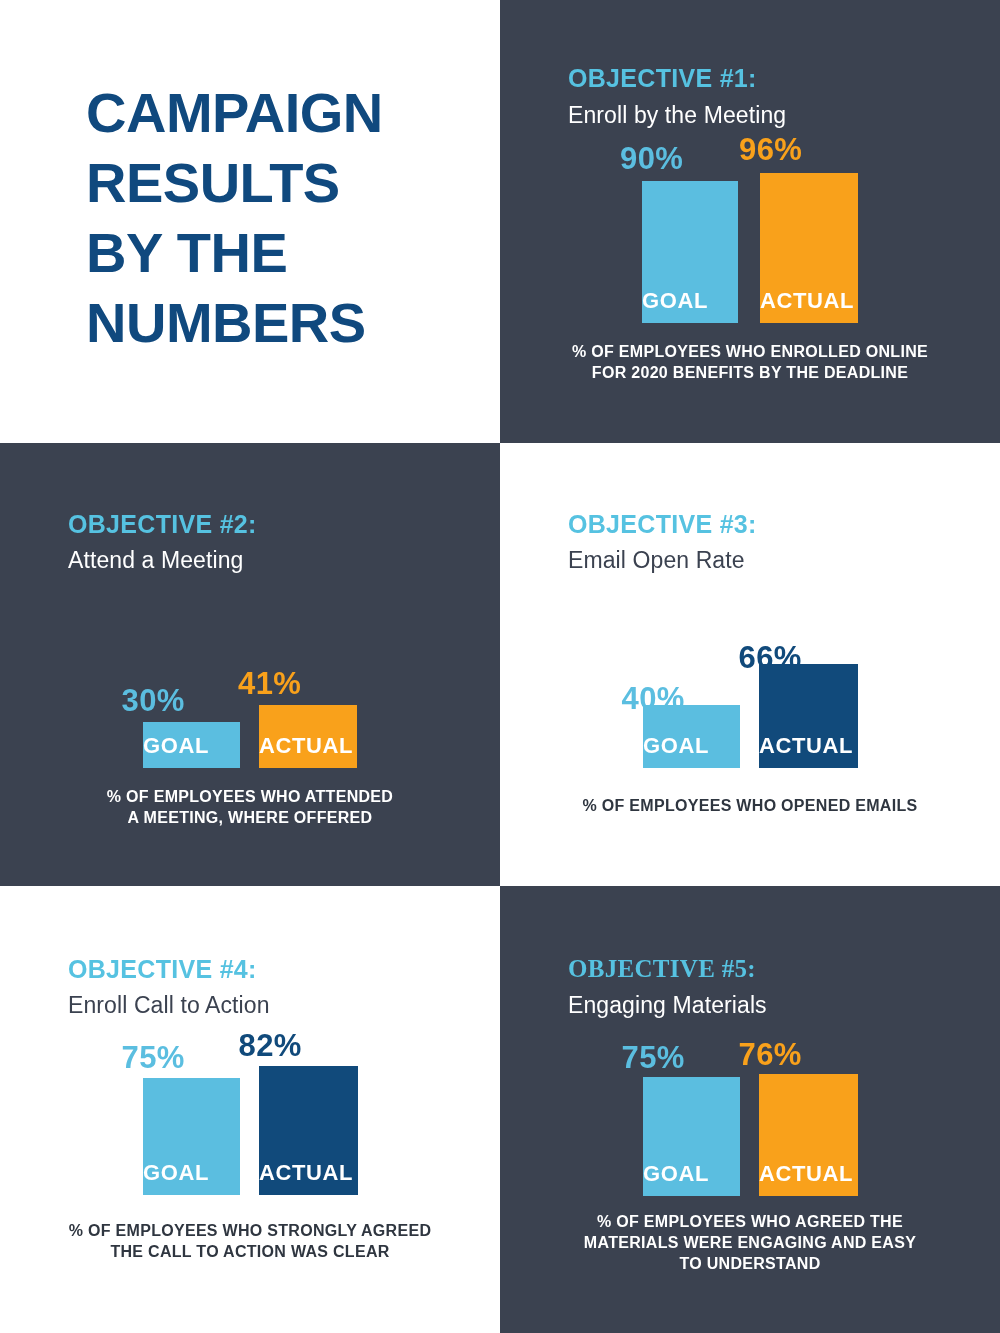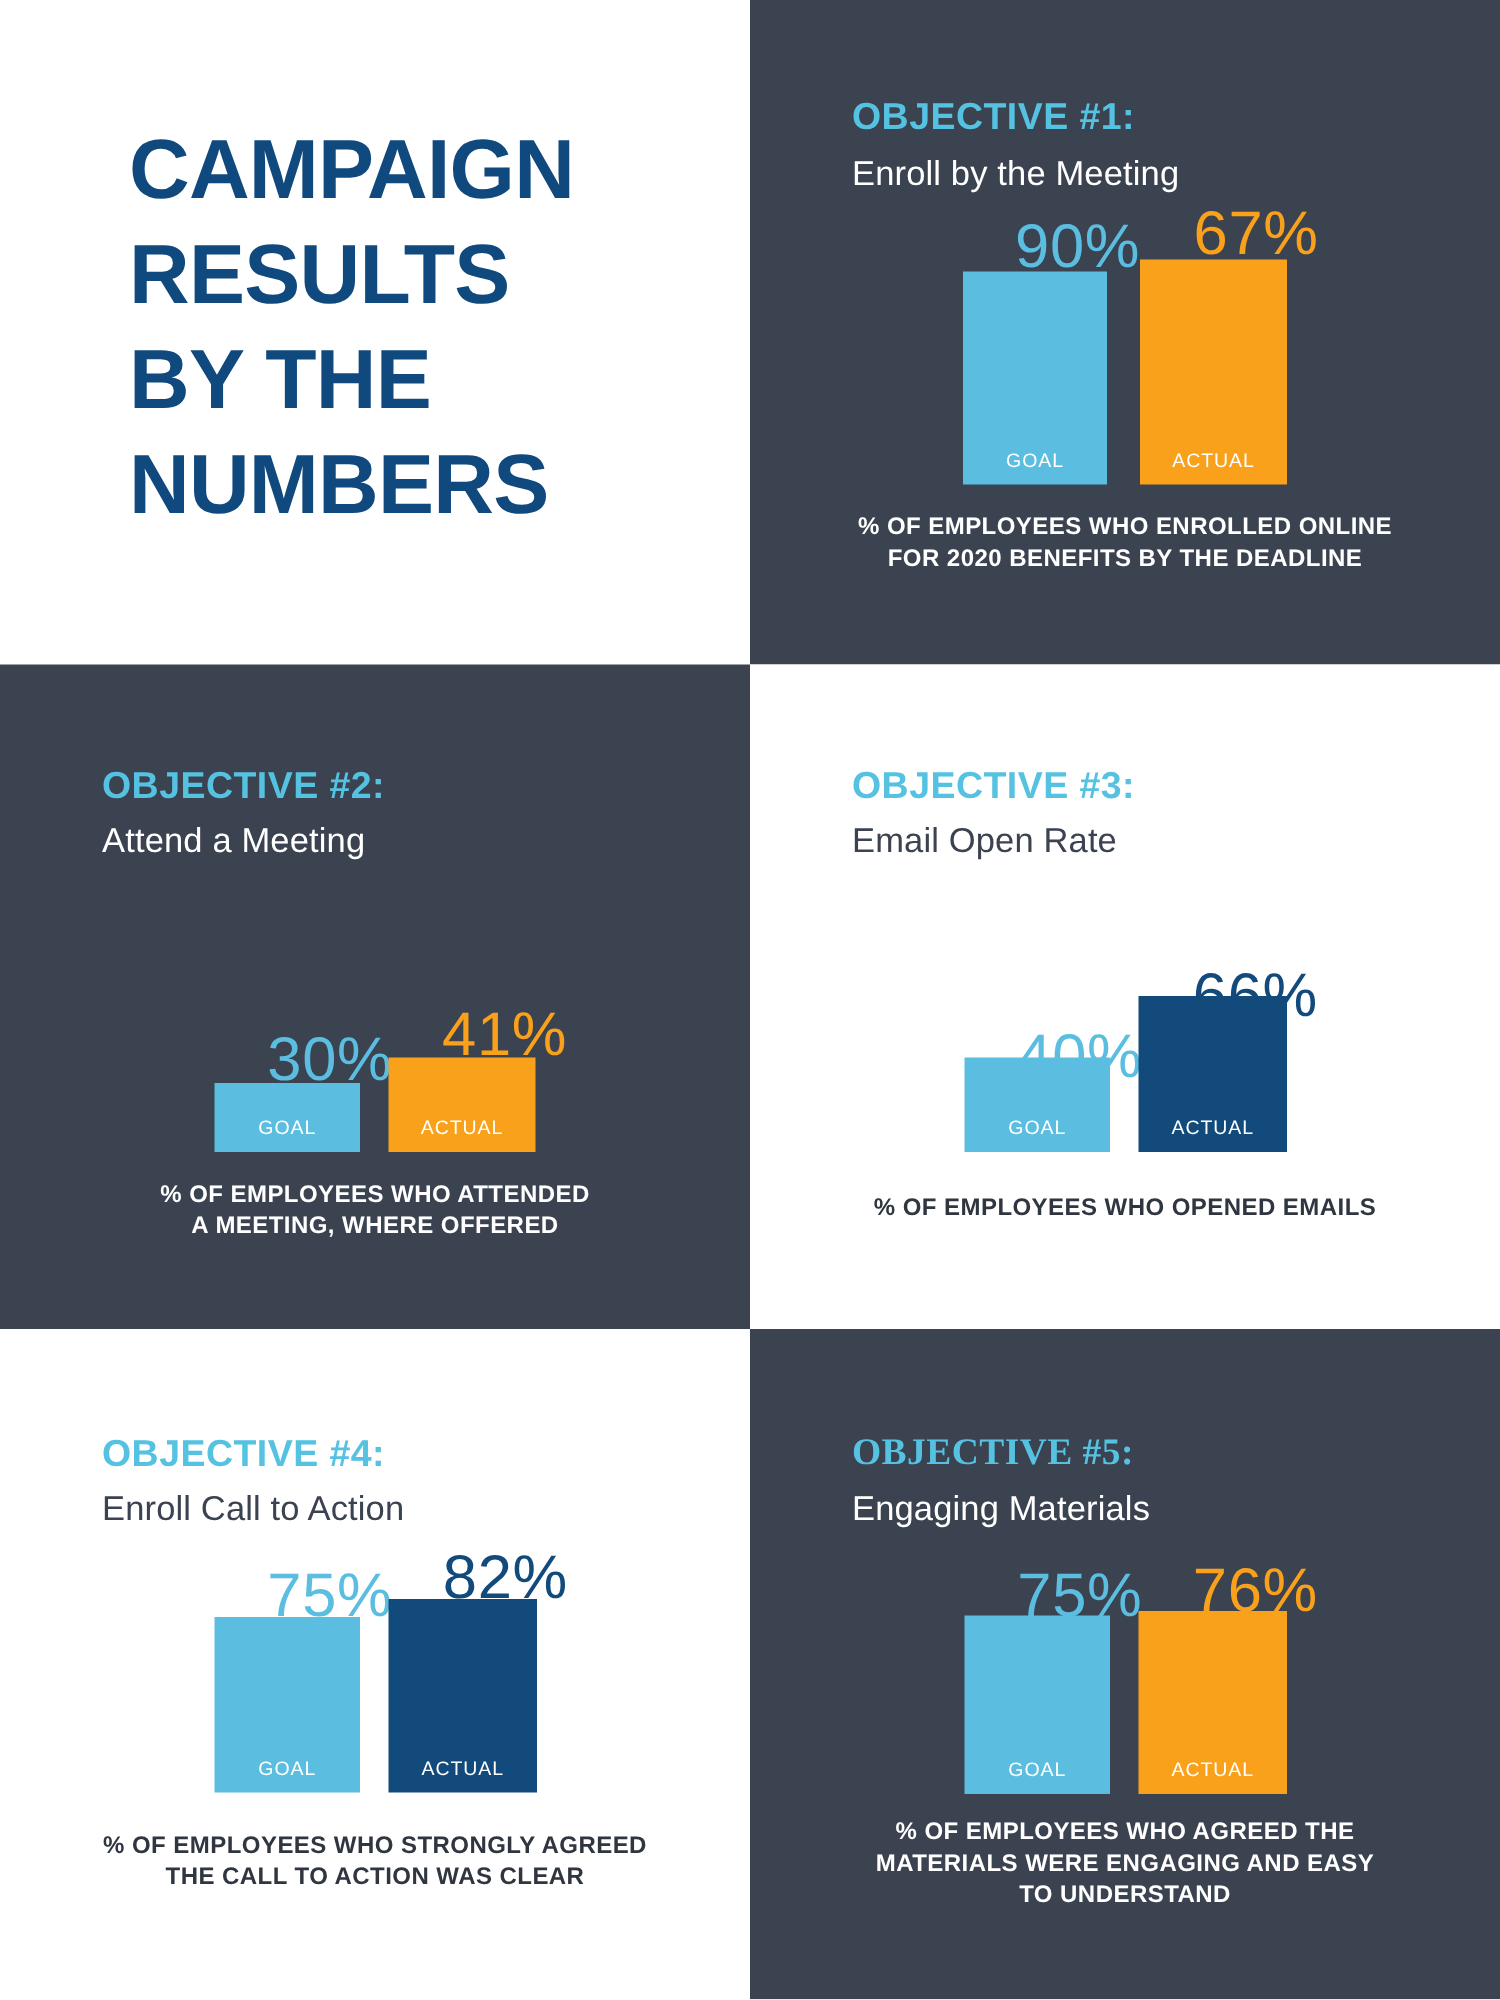--- a/index.html
+++ b/index.html
@@ -103,34 +103,34 @@
   .bar {
     position: absolute;
     bottom: 0;
     width: 100%;
   }
   .bar-value {
     position: absolute;
     width: 140px;
     left: 50%;
     margin-left: -70px;
-    text-align: right;
-    font-size: 41px;
-    font-weight: normal;
+    text-align: left;
+    font-size: 31px;
+    font-weight: bold;
     letter-spacing: 0.4px;
   }
   .bar-label {
     position: absolute;
     left: 0;
     bottom: 9px;
     width: 100%;
-    text-align: center;
+    text-align: left;
     color: #ffffff;
-    font-size: 13px;
-    font-weight: normal;
+    font-size: 22px;
+    font-weight: bold;
     letter-spacing: 0.6px;
   }
 
   .caption {
     position: absolute;
     left: 0;
     width: 500px;
     text-align: center;
     font-size: 16px;
     font-weight: bold;
@@ -159,21 +159,21 @@
     <div class="obj-sub">Enroll by the Meeting</div>
 
     <div class="bars" style="top:150px;height:173px;">
       <div class="bar-group" style="left:142px;width:96px;height:173px;">
         <div class="bar-value" style="color:#5bbee0;top:-9px;">90%</div>
         <div class="bar" style="height:142px;background:#5bbee0;">
           <div class="bar-label">GOAL</div>
         </div>
       </div>
       <div class="bar-group" style="left:260px;width:98px;height:173px;">
-        <div class="bar-value" style="color:#f9a11b;top:-18px;">67%</div>
+        <div class="bar-value" style="color:#f9a11b;top:-18px;">96%</div>
         <div class="bar" style="height:150px;background:#f9a11b;">
           <div class="bar-label">ACTUAL</div>
         </div>
       </div>
     </div>
 
     <div class="caption" style="top:341px;">% OF EMPLOYEES WHO ENROLLED ONLINE
 FOR 2020 BENEFITS BY THE DEADLINE</div>
   </div>
 

